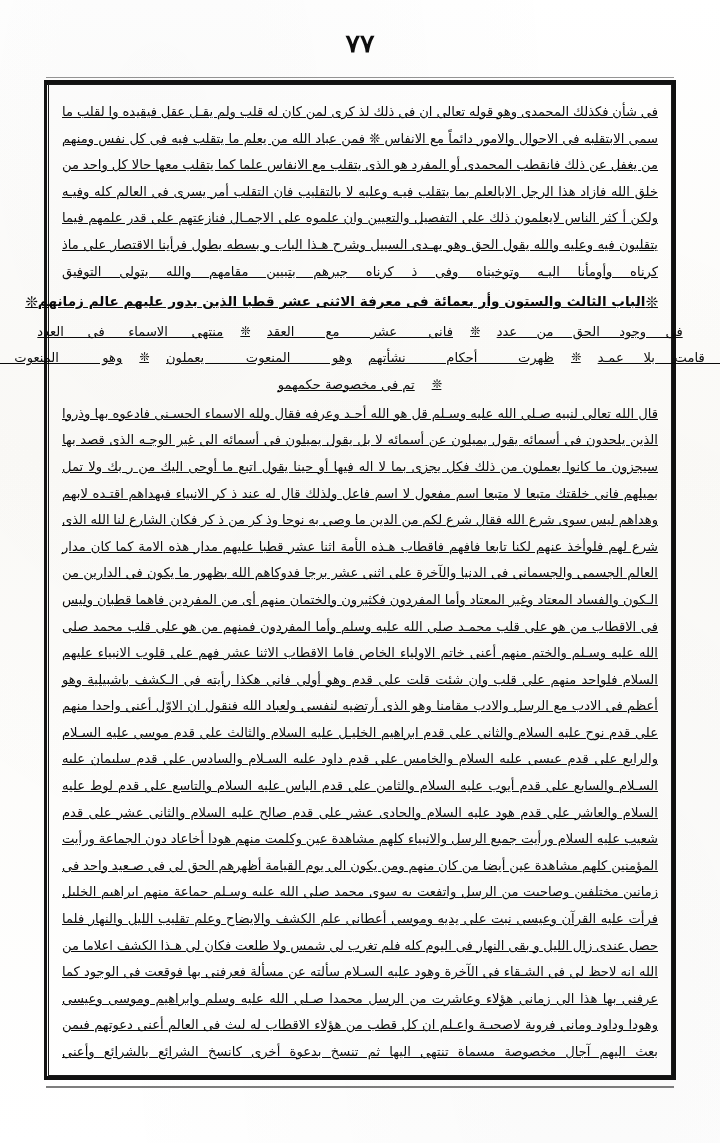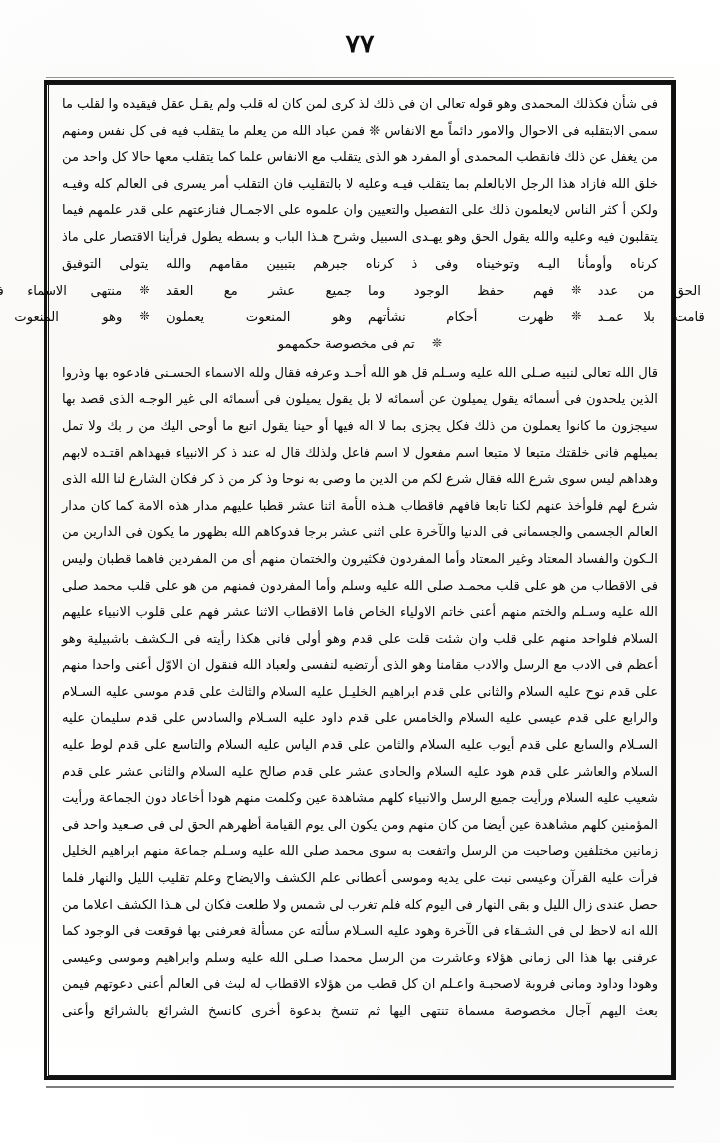--- a/index.html
+++ b/index.html
@@ -81,31 +81,32 @@
   #frame-shadow-bottom {
     position: absolute;
     top: 1086px; left: 46px;
     width: 628px; height: 2px;
     background: rgba(20,20,20,0.55);
   }
 
   
   #text-column {
     position: absolute;
-    top: 88px;
+    top: 96px;
     left: 56px;
     width: 608px;
     height: 986px;
     box-sizing: border-box;
     padding: 0 6px;
     direction: rtl;
     text-align: justify;
     text-align-last: justify;
     font-family: "DejaVu Sans", sans-serif;
     color: #0a0a0a;
+    text-decoration: underline;
   }
 
   .para {
     font-size: 13.1px;
     line-height: 26.6px;
     letter-spacing: -0.45px;
     word-spacing: -0.5px;
     text-align: justify;
     text-align-last: justify;
     margin: 0;
@@ -179,28 +180,30 @@
 
   <div id="frame-shadow-top"></div>
   <div id="frame-outer"></div>
   <div id="frame-inner"></div>
   <div id="frame-shadow-bottom"></div>
 
   <div id="text-column">
 
     <p class="para" id="block-opening">فى شأن فكذلك المحمدى وهو قوله تعالى ان فى ذلك لذ كرى لمن كان له قلب ولم يقـل عقل فيقيده وا لقلب ما سمى الابتقلبه فى الاحوال والامور دائماً مع الانفاس ❊ فمن عباد الله من يعلم ما يتقلب فيه فى كل نفس ومنهم من يغفل عن ذلك فانقطب المحمدى أو المفرد هو الذى يتقلب مع الانفاس علما كما يتقلب معها حالا كل واحد من خلق الله فازاد هذا الرجل الابالعلم بما يتقلب فيـه وعليه لا بالتقليب فان التقلب أمر يسرى فى العالم كله وفيـه ولكن أ كثر الناس لايعلمون ذلك على التفصيل والتعيين وان علموه على الاجمـال فنازعتهم على قدر علمهم فيما يتقلبون فيه وعليه  والله يقول الحق وهو يهـدى السبيل  وشرح هـذا الباب و بسطه يطول فرأينا الاقتصار على ماذ كرناه وأومأنا اليـه وتوخيناه وفى ذ كرناه جبرهم بتبيين مقامهم والله يتولى التوفيق</p>
 
+    <div id="chapter-heading">
+      <span class="orn">❊</span><span>الباب الثالث والستون وأر بعمائة فى معرفة الاثنى عشر قطبا الذين بدور عليهم عالم زمانهم</span><span class="orn">❊</span>
+    </div>
 
     <div id="verse-block">
 
       <div class="verse-line">
         <span class="hemistich-a">فى وجود الحق من عدد</span>
         <span class="star">❊</span>
-        <span class="hemistich-b">فهم حفظ الوجود وما</span>
-        <span class="hemistich-a">جميع عشر مع العقد</span>
+        <span class="hemistich-a">فانى عشر مع العقد</span>
         <span class="star">❊</span>
         <span class="hemistich-b">منتهى الاسماء فى العدد</span>
       </div>
 
       <div class="verse-line">
         <span class="hemistich-a">فى التى قامت بلا عمـد</span>
         <span class="star">❊</span>
         <span class="hemistich-b">ظهرت أحكام نشأتهم</span>
         <span class="hemistich-a">وهو المنعوت يعملون</span>
         <span class="star">❊</span>

